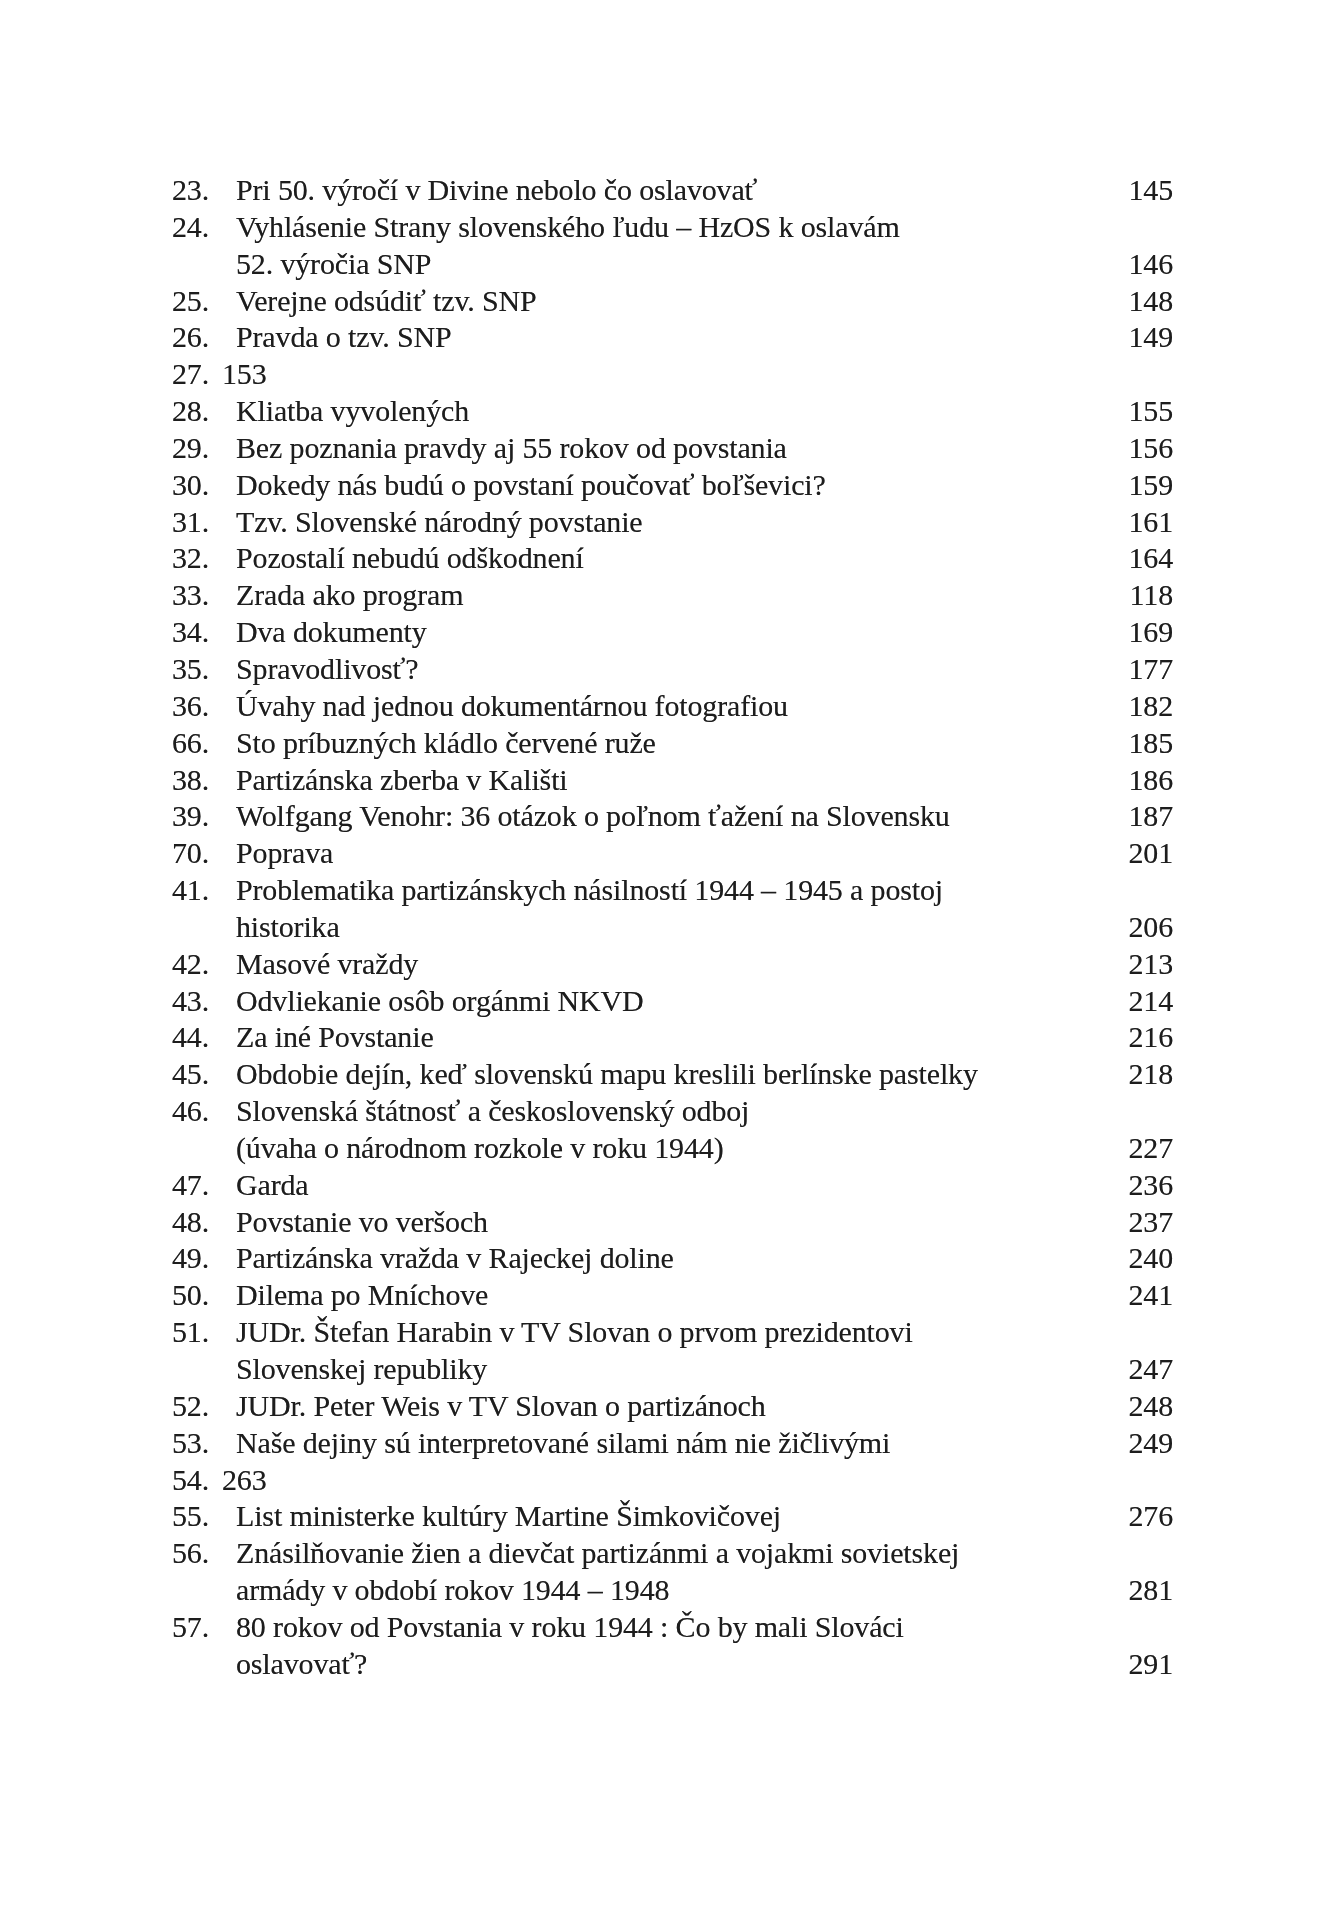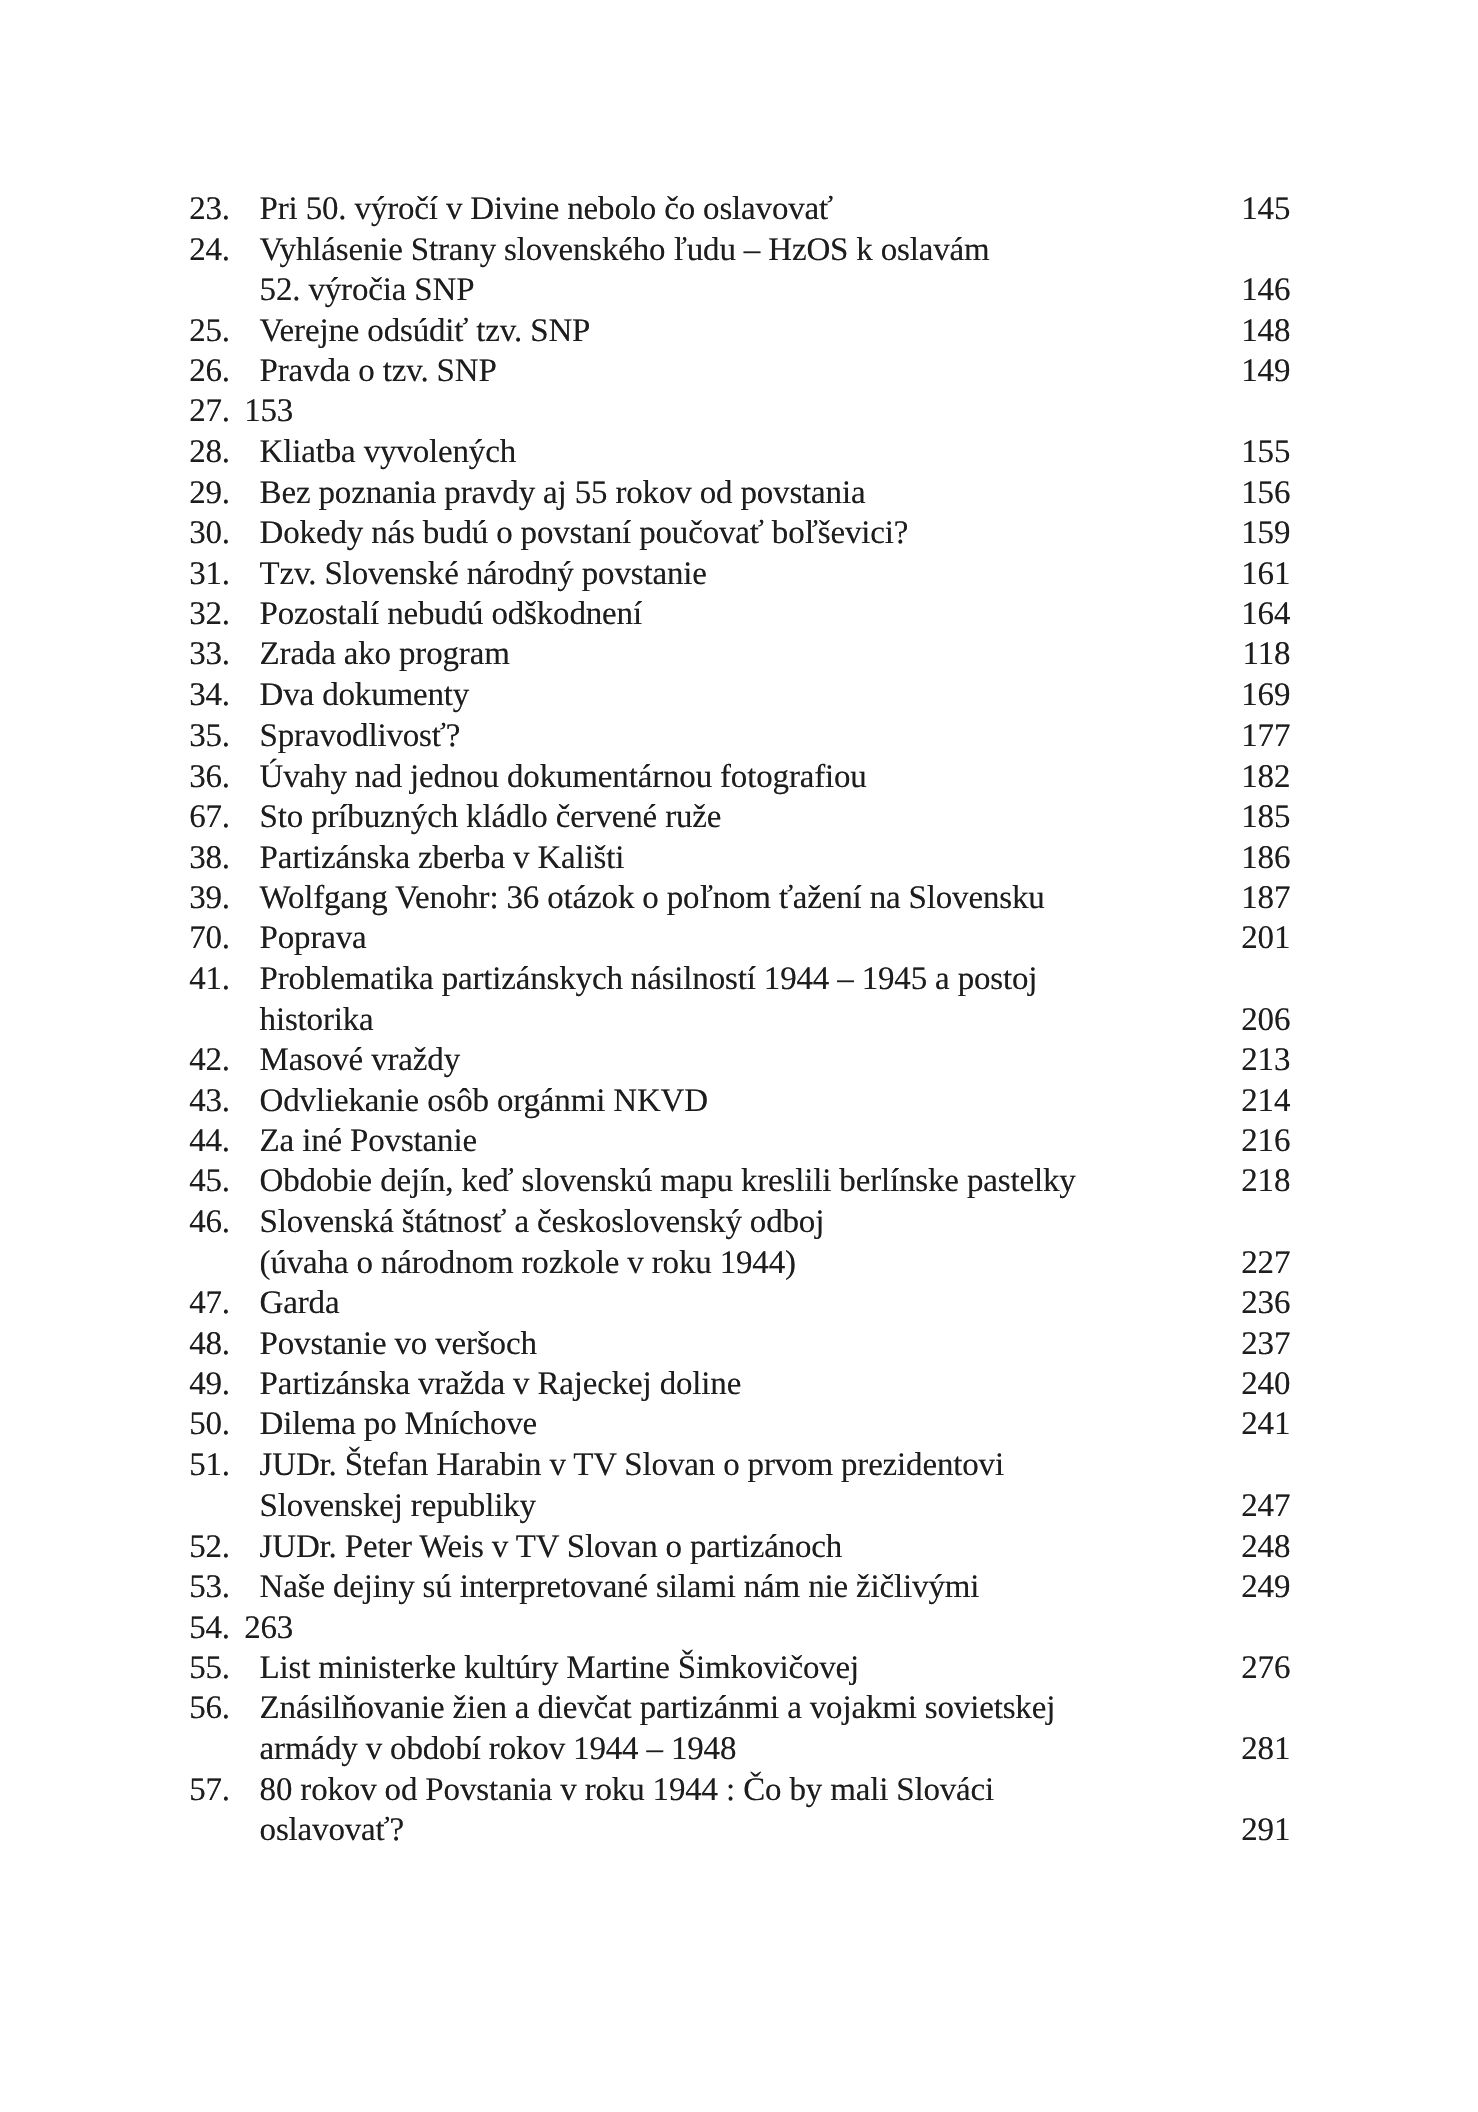--- a/index.html
+++ b/index.html
@@ -144,21 +144,21 @@
         <span class="page">177</span>
       </div>
       <div class="entry">
         <span class="num">36.</span>
         <div class="mid">
           <div class="line">Úvahy nad jednou dokumentárnou fotografiou</div>
         </div>
         <span class="page">182</span>
       </div>
       <div class="entry">
-        <span class="num">67.</span>
+        <span class="num">66.</span>
         <div class="mid">
           <div class="line">Sto príbuzných kládlo červené ruže</div>
         </div>
         <span class="page">185</span>
       </div>
       <div class="entry">
         <span class="num">38.</span>
         <div class="mid">
           <div class="line">Partizánska zberba v Kališti</div>
         </div>

